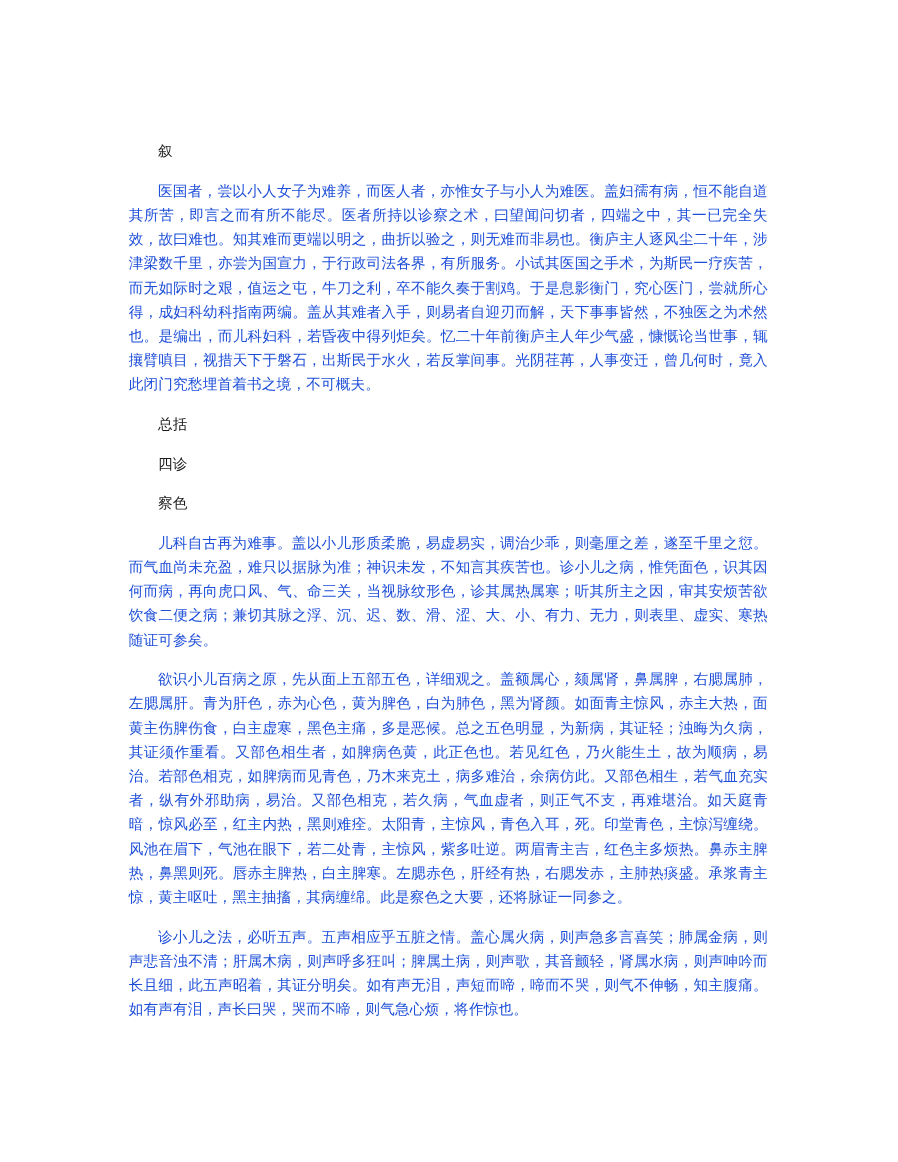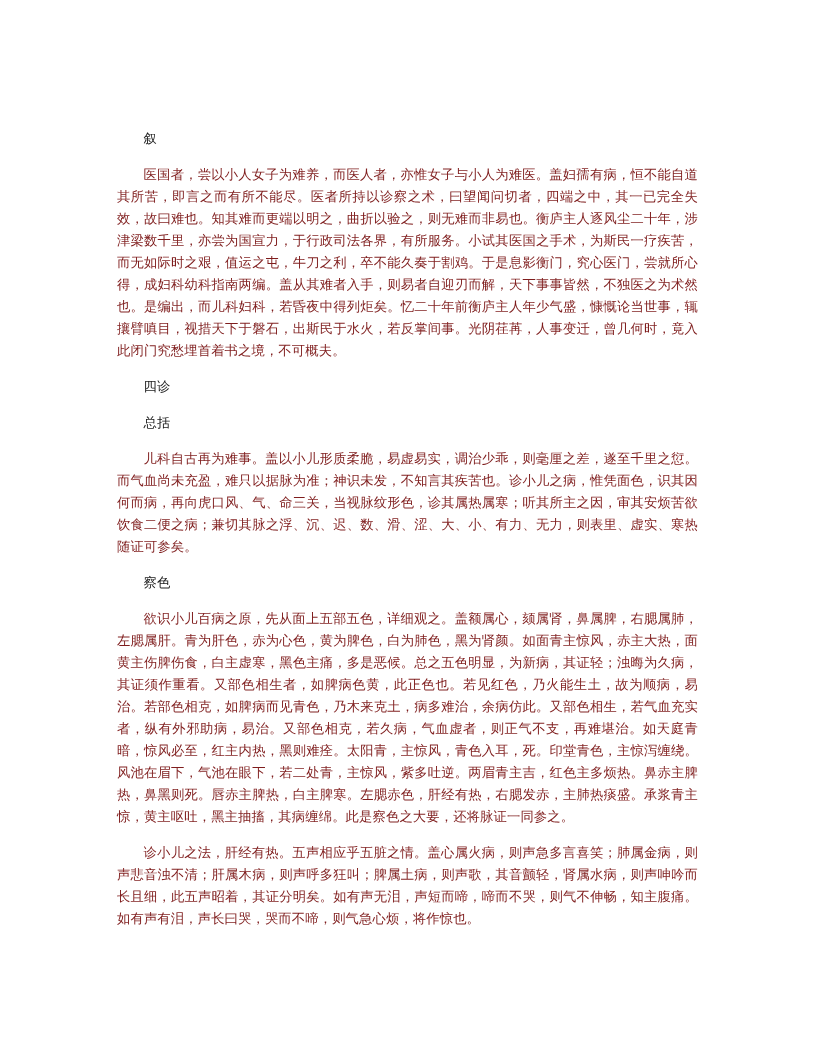--- a/index.html
+++ b/index.html
@@ -39,21 +39,21 @@
     letter-spacing: 0.2px;
   }
   .para {
     font-size: 13.3px;
     line-height: 22px;
     margin: 0;
     padding: 0;
     text-indent: 26.6px;
     text-align: justify;
     text-justify: inter-character;
-    color: #7f1d1d;
+    color: #1d4ed8;
     letter-spacing: 0.15px;
     word-break: break-all;
   }
   .blk {
     margin-bottom: 14px;
   }
   .blk:last-child {
     margin-bottom: 0;
   }
 </style>
@@ -61,27 +61,27 @@
 <body>
 
 <div class="page">
   <div class="content">
 
     <div class="blk heading">叙</div>
 
     <div class="blk para">医国者，尝以小人女子为难养，而医人者，亦惟女子与小人为难医。盖妇孺有病，恒不能自道其所苦，即言之而有所不能尽。医者所持以诊察之术，曰望闻问切者，四端之中，其一已完全失效，故曰难也。知其难而更端以明之，曲折以验之，则无难而非易也。衡庐主人逐风尘二十年，涉津梁数千里，亦尝为国宣力，于行政司法各界，有所服务。小试其医国之手术，为斯民一疗疾苦，而无如际时之艰，值运之屯，牛刀之利，卒不能久奏于割鸡。于是息影衡门，究心医门，尝就所心得，成妇科幼科指南两编。盖从其难者入手，则易者自迎刃而解，天下事事皆然，不独医之为术然也。是编出，而儿科妇科，若昏夜中得列炬矣。忆二十年前衡庐主人年少气盛，慷慨论当世事，辄攘臂嗔目，视措天下于磐石，出斯民于水火，若反掌间事。光阴荏苒，人事变迁，曾几何时，竟入此闭门究愁埋首着书之境，不可概夫。</div>
 
 
+    <div class="blk heading">总括</div>
+
     <div class="blk heading">四诊</div>
 
-    <div class="blk heading">总括</div>
+    <div class="blk heading">察色</div>
 
     <div class="blk para">儿科自古再为难事。盖以小儿形质柔脆，易虚易实，调治少乖，则毫厘之差，遂至千里之愆。而气血尚未充盈，难只以据脉为准；神识未发，不知言其疾苦也。诊小儿之病，惟凭面色，识其因何而病，再向虎口风、气、命三关，当视脉纹形色，诊其属热属寒；听其所主之因，审其安烦苦欲饮食二便之病；兼切其脉之浮、沉、迟、数、滑、涩、大、小、有力、无力，则表里、虚实、寒热随证可参矣。</div>
-
-    <div class="blk heading">察色</div>
 
     <div class="blk para">欲识小儿百病之原，先从面上五部五色，详细观之。盖额属心，颏属肾，鼻属脾，右腮属肺，左腮属肝。青为肝色，赤为心色，黄为脾色，白为肺色，黑为肾颜。如面青主惊风，赤主大热，面黄主伤脾伤食，白主虚寒，黑色主痛，多是恶候。总之五色明显，为新病，其证轻；浊晦为久病，其证须作重看。又部色相生者，如脾病色黄，此正色也。若见红色，乃火能生土，故为顺病，易治。若部色相克，如脾病而见青色，乃木来克土，病多难治，余病仿此。又部色相生，若气血充实者，纵有外邪助病，易治。又部色相克，若久病，气血虚者，则正气不支，再难堪治。如天庭青暗，惊风必至，红主内热，黑则难痊。太阳青，主惊风，青色入耳，死。印堂青色，主惊泻缠绕。风池在眉下，气池在眼下，若二处青，主惊风，紫多吐逆。两眉青主吉，红色主多烦热。鼻赤主脾热，鼻黑则死。唇赤主脾热，白主脾寒。左腮赤色，肝经有热，右腮发赤，主肺热痰盛。承浆青主惊，黄主呕吐，黑主抽搐，其病缠绵。此是察色之大要，还将脉证一同参之。</div>
 
 
-    <div class="blk para">诊小儿之法，肝经有热。五声相应乎五脏之情。盖心属火病，则声急多言喜笑；肺属金病，则声悲音浊不清；肝属木病，则声呼多狂叫；脾属土病，则声歌，其音颤轻，肾属水病，则声呻吟而长且细，此五声昭着，其证分明矣。如有声无泪，声短而啼，啼而不哭，则气不伸畅，知主腹痛。如有声有泪，声长曰哭，哭而不啼，则气急心烦，将作惊也。</div>
+    <div class="blk para">诊小儿之法，必听五声。五声相应乎五脏之情。盖心属火病，则声急多言喜笑；肺属金病，则声悲音浊不清；肝属木病，则声呼多狂叫；脾属土病，则声歌，其音颤轻，肾属水病，则声呻吟而长且细，此五声昭着，其证分明矣。如有声无泪，声短而啼，啼而不哭，则气不伸畅，知主腹痛。如有声有泪，声长曰哭，哭而不啼，则气急心烦，将作惊也。</div>
 
   </div>
 </div>
 
 </body></html>

